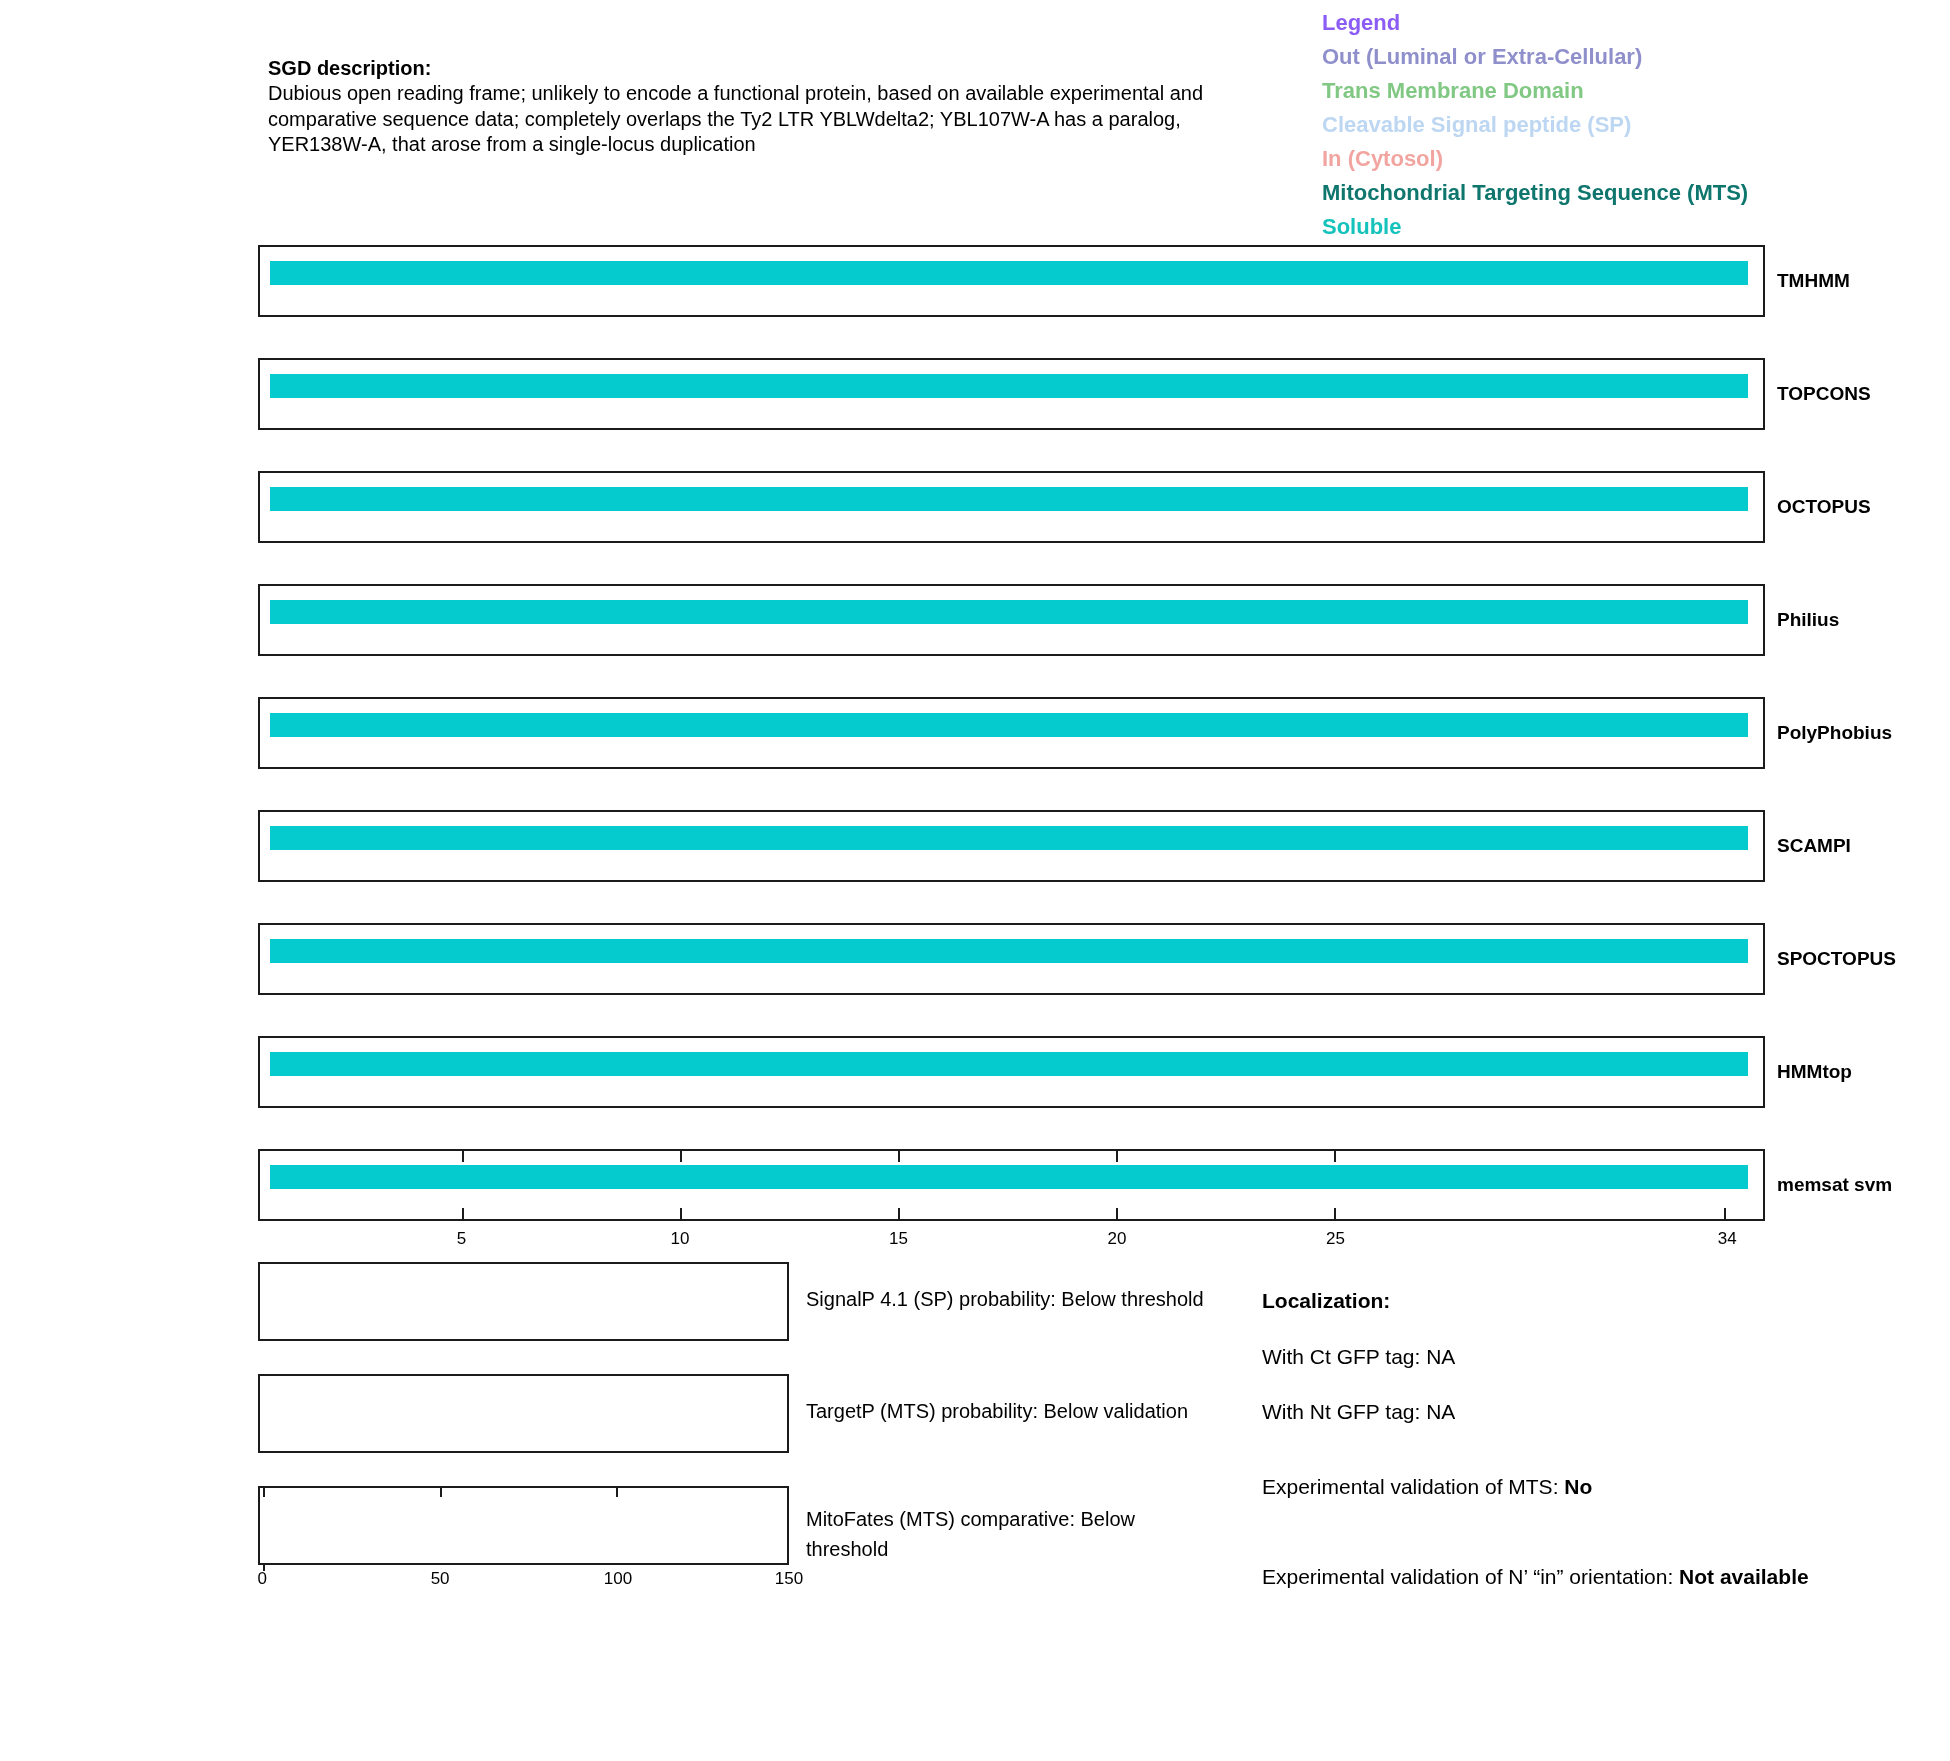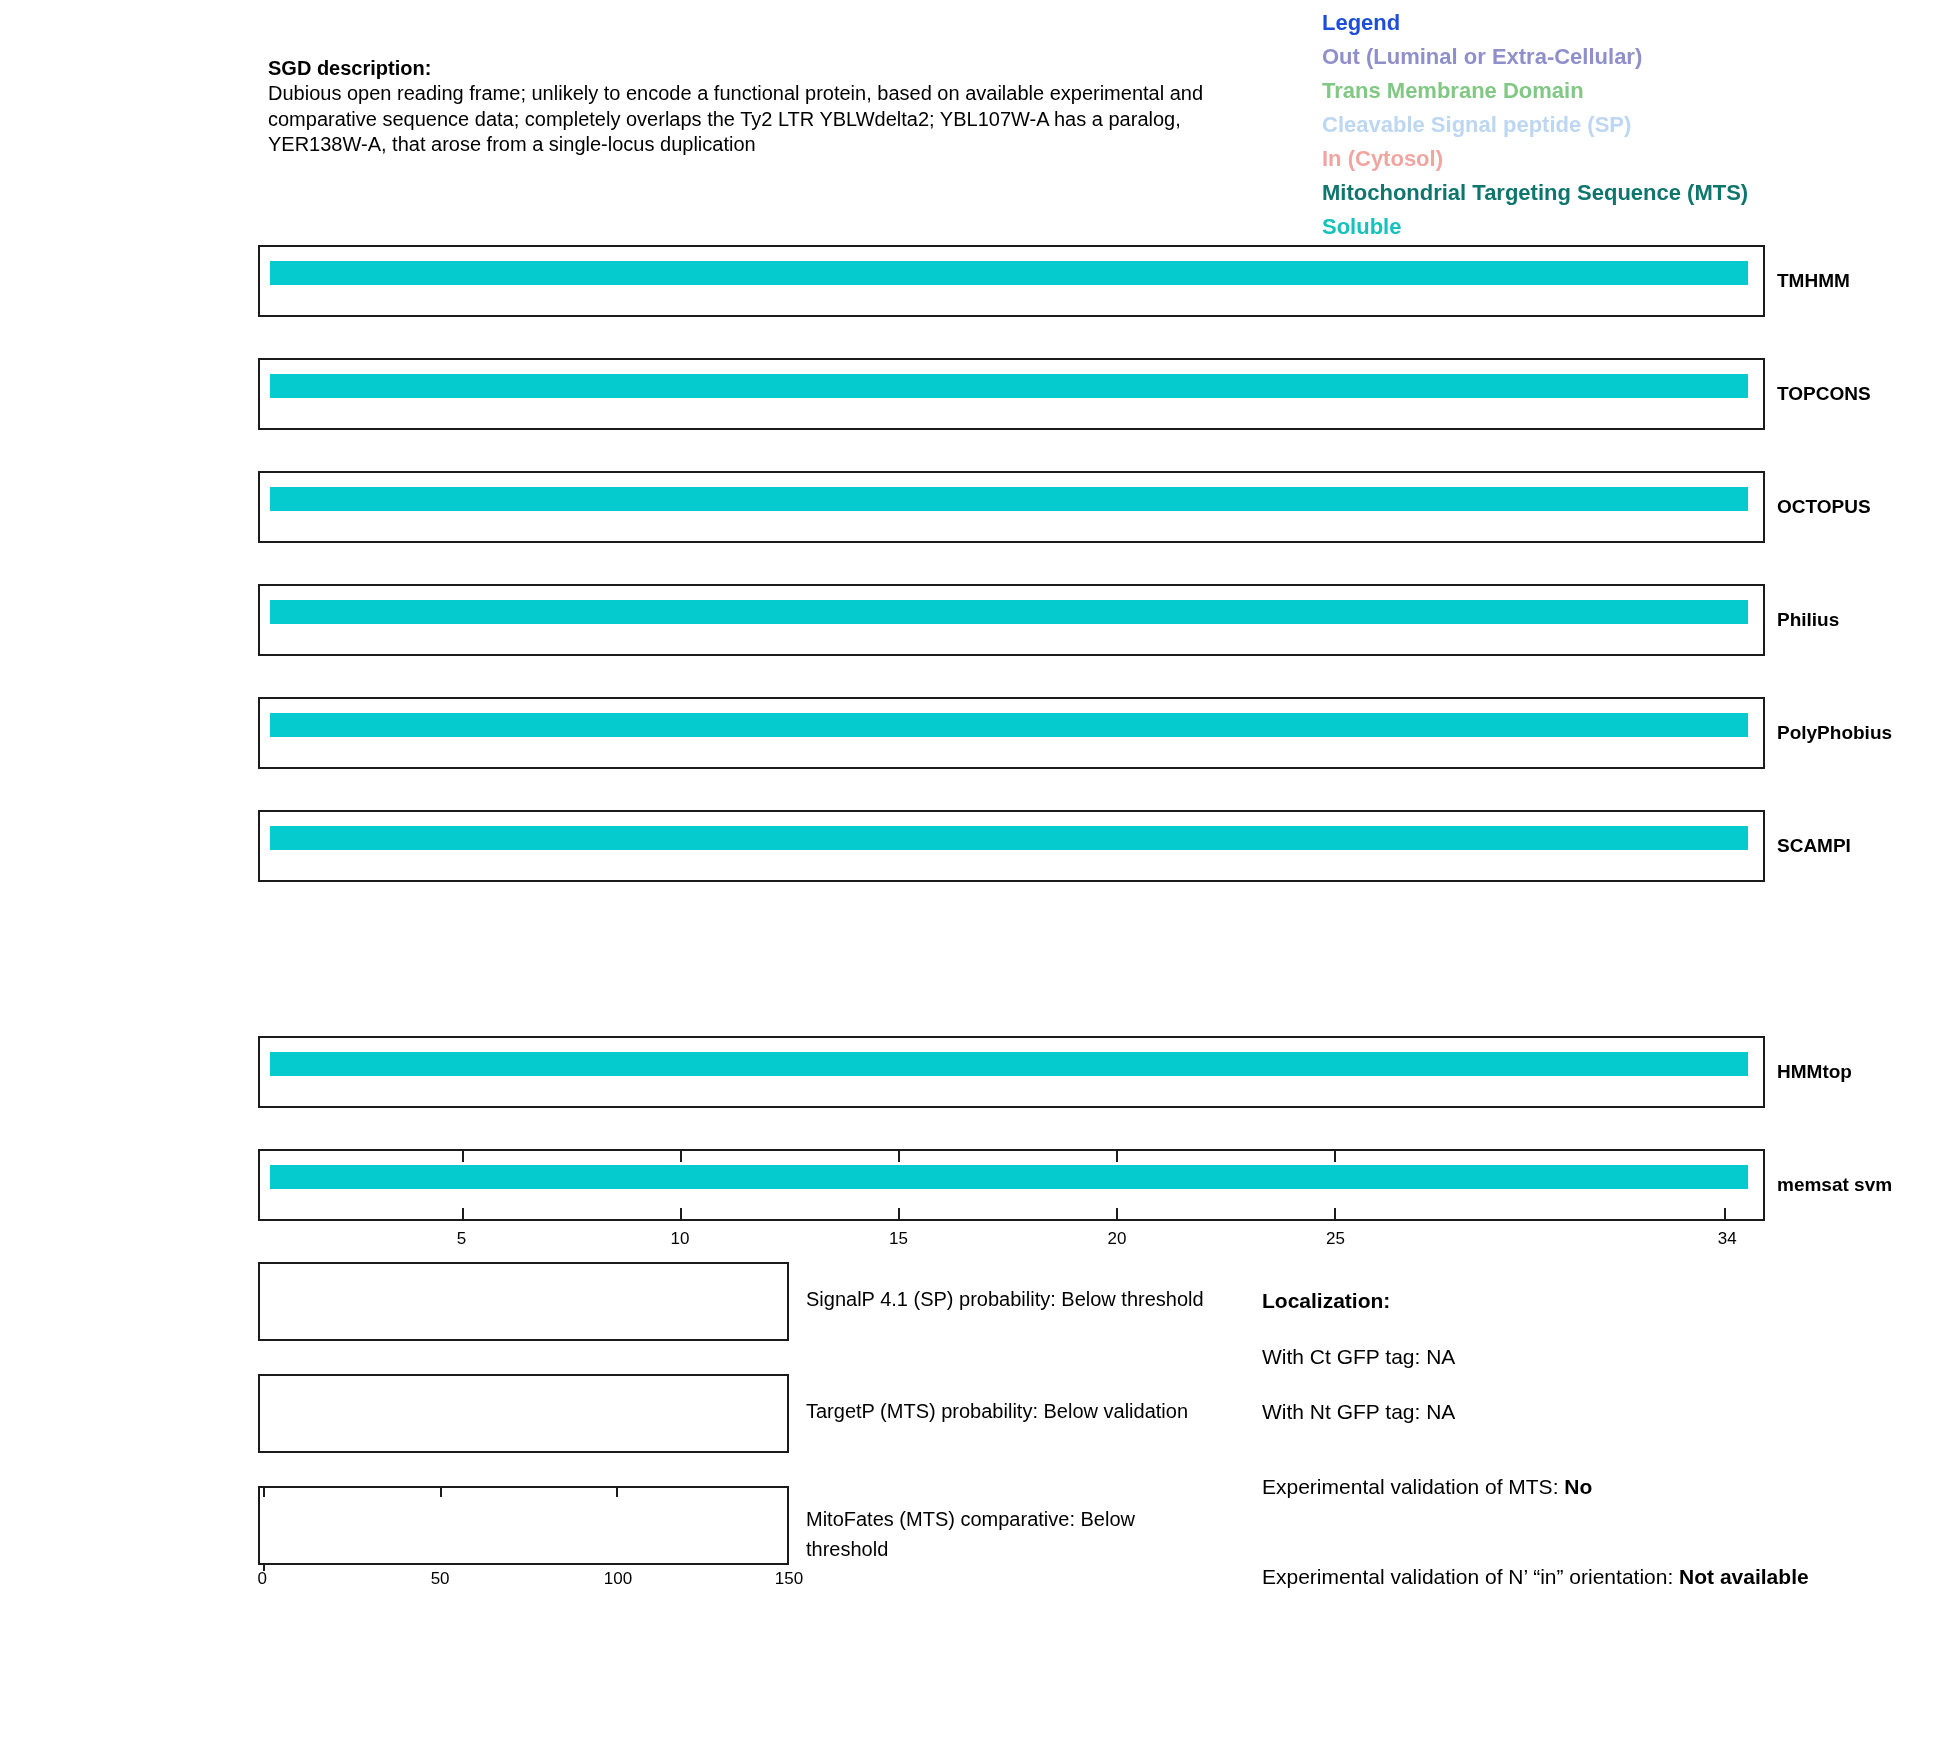--- a/index.html
+++ b/index.html
@@ -7,21 +7,21 @@
          font-family:"Liberation Sans","DejaVu Sans",sans-serif; color:#000;}
 
   
   .title {position:absolute; left:268px; top:8px; font-size:32px; font-weight:bold; white-space:nowrap;}
   .title .gene {margin-left:27px;}
   .sgd-heading {position:absolute; left:268px; top:57px; font-size:20px; font-weight:bold;}
   .sgd-desc {position:absolute; left:268px; top:81px; font-size:20px; line-height:25.5px; width:1040px;}
 
   
   .legend {position:absolute; left:1322px; top:6px;}
-  .legend .lg-title {font-size:22px; font-weight:bold; line-height:34px; color:#1d4ed8;}
+  .legend .lg-title {font-size:22px; font-weight:bold; line-height:34px; color:#8b5cf6;}
   .legend .lg-item {font-size:22px; font-weight:bold; line-height:34px; white-space:nowrap;}
   .lg-out {color:#8F8FCB;}
   .lg-tm {color:#80C883;}
   .lg-sp {color:#BDD7F2;}
   .lg-in {color:#F2A5A0;}
   .lg-mts {color:#0f766e;}
   .lg-sol {color:#15C3BC;}
 
   
   .track-row {position:absolute; left:258px; width:1507px; height:72px;}
@@ -104,20 +104,26 @@
       <div class="track-bar"></div>
     </div>
     <div class="track-label">PolyPhobius</div>
   </div>
   <div class="track-row" style="top:810px">
     <div class="track-box">
       <div class="track-bar"></div>
     </div>
     <div class="track-label">SCAMPI</div>
   </div>
+  <div class="track-row" style="top:923px">
+    <div class="track-box">
+      <div class="track-bar"></div>
+    </div>
+    <div class="track-label">SPOCTOPUS</div>
+  </div>
   <div class="track-row" style="top:1149px">
     <div class="track-box">
       <div class="track-bar"></div>
       <span class="tick t" style="left:13.5%"></span>
       <span class="tick t" style="left:28.0%"></span>
       <span class="tick t" style="left:42.5%"></span>
       <span class="tick t" style="left:57.0%"></span>
       <span class="tick t" style="left:71.5%"></span>
       <span class="tick b" style="left:13.5%"></span>
       <span class="tick b" style="left:28.0%"></span>

